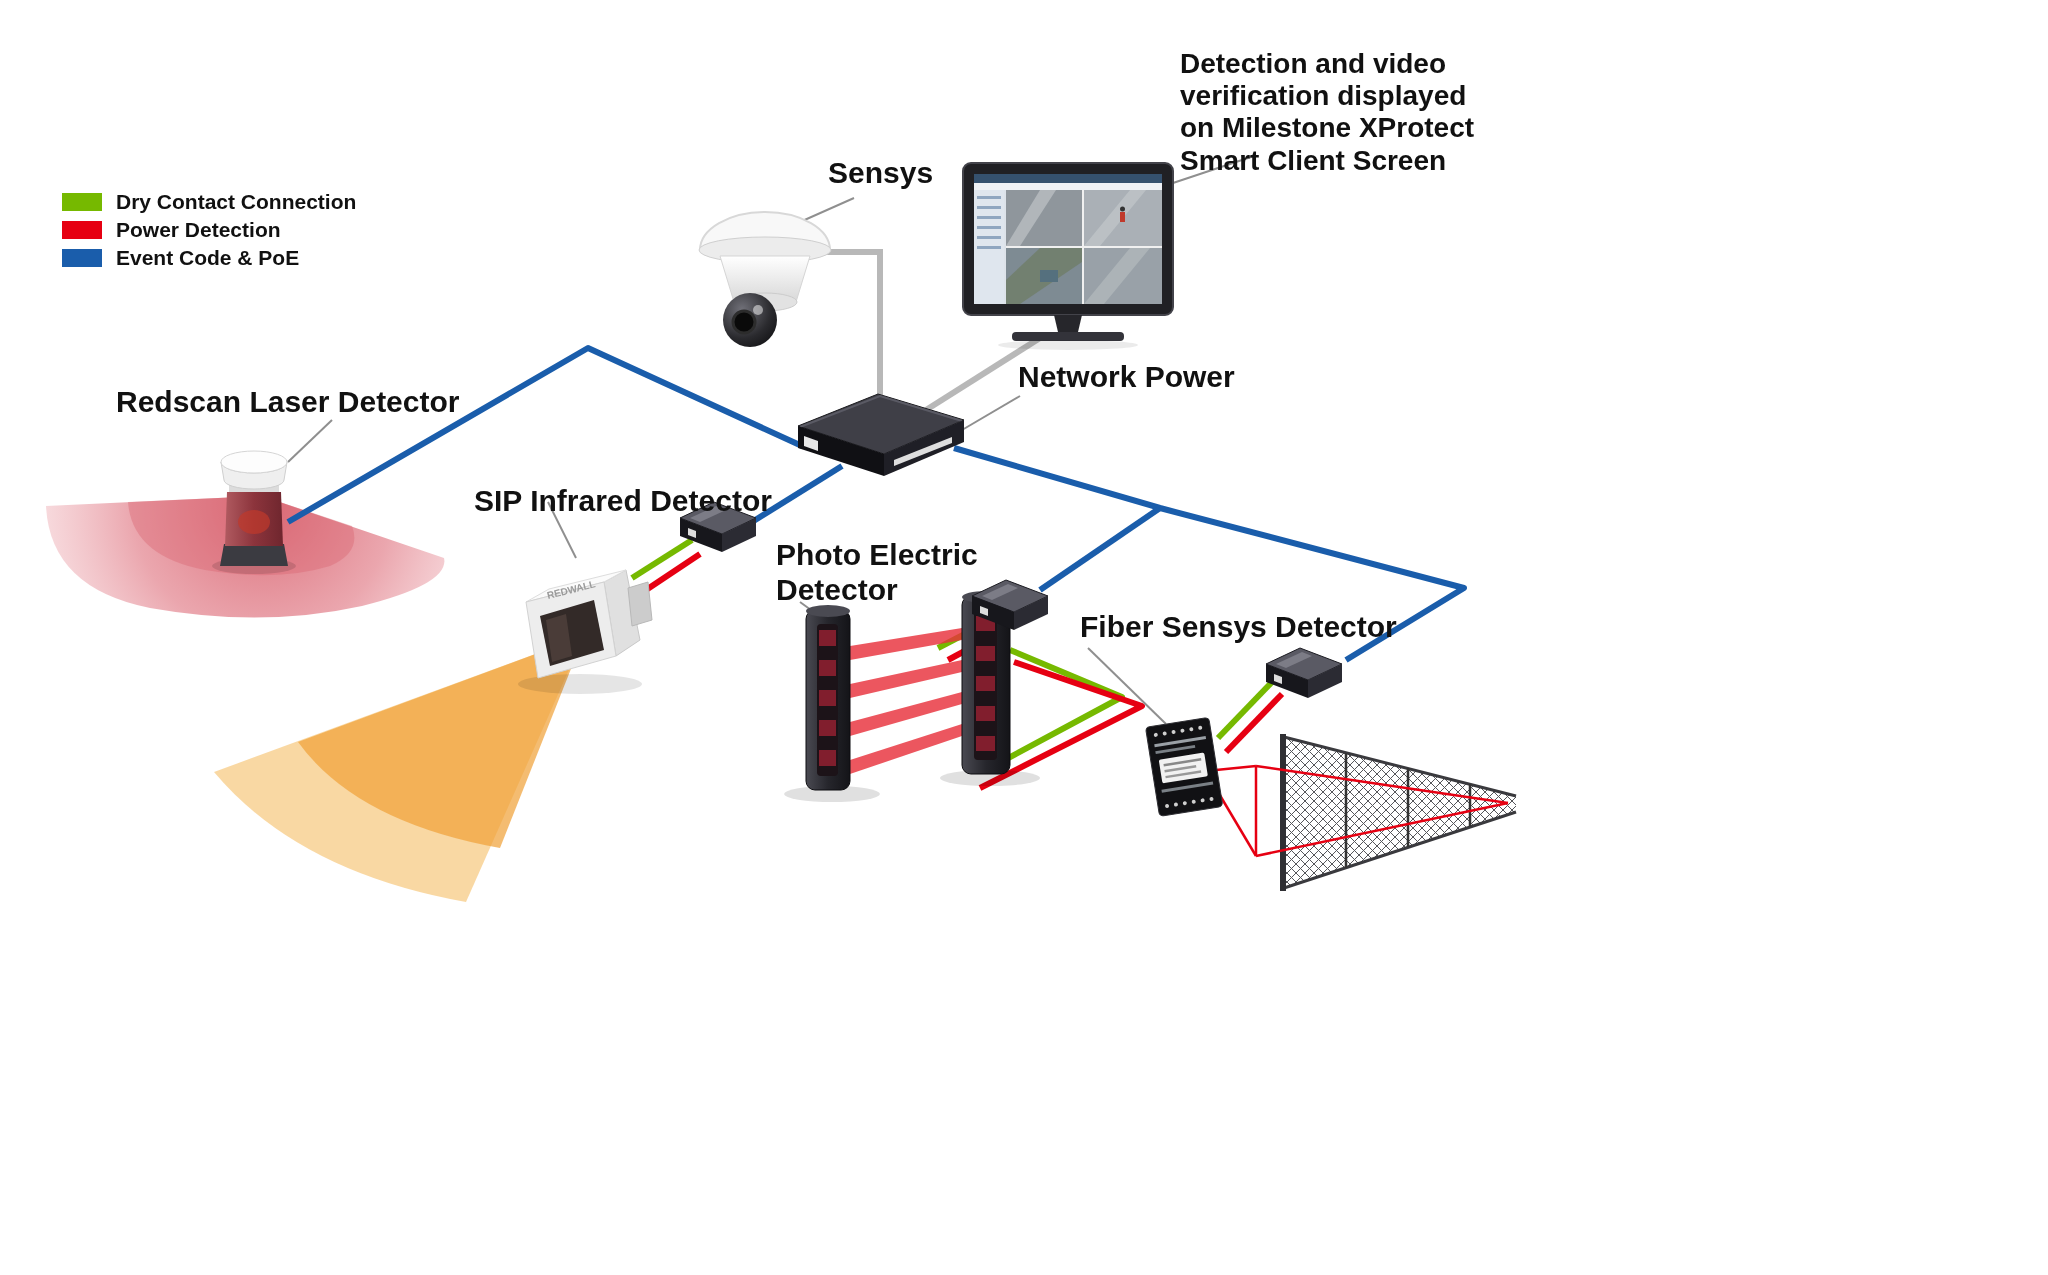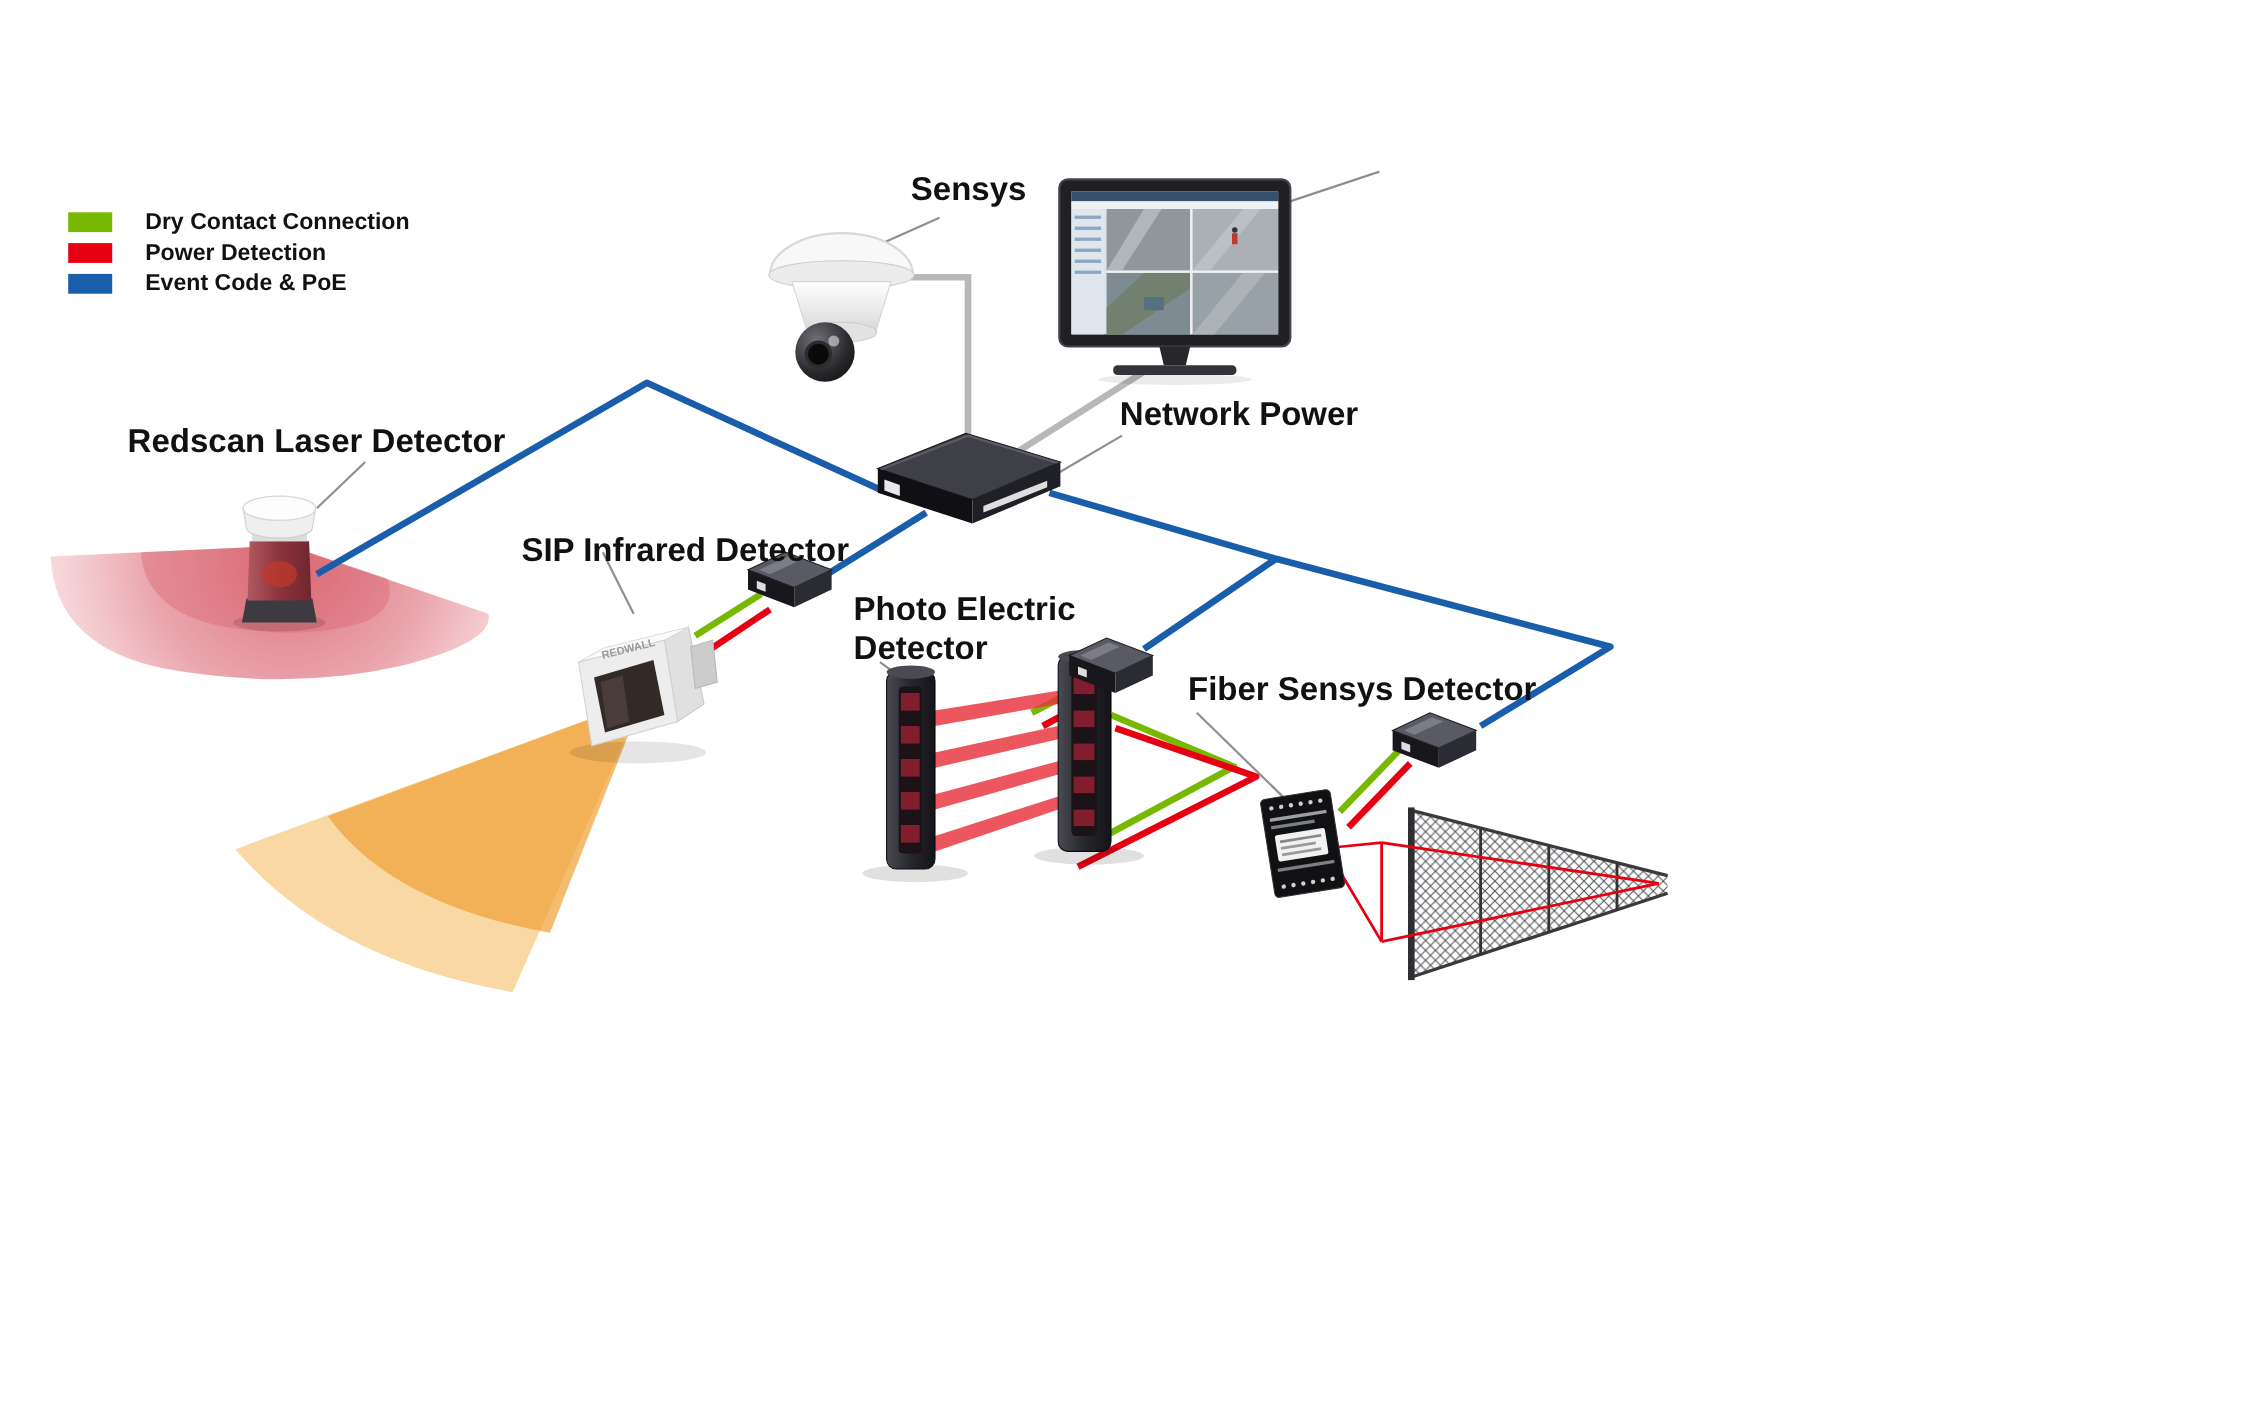--- a/index.html
+++ b/index.html
@@ -2,21 +2,21 @@
 <html><head>
 <meta charset="utf-8">
 <style>
   html,body{margin:0;padding:0;background:#fff;}
   .canvas{position:relative;width:2048px;height:1275px;background:#ffffff;overflow:hidden;
           font-family:"Liberation Sans",sans-serif;}
   .canvas svg{position:absolute;left:0;top:0;}
   .lbl{position:absolute;font-weight:700;font-size:30px;color:#111;white-space:pre-line;line-height:1.15;}
   .note{font-size:28px;}
   .legend{position:absolute;left:62px;top:192px;display:flex;flex-direction:column;gap:8px;}
-  .legend-row{display:flex;align-items:center;gap:30px;height:20px;}
+  .legend-row{display:flex;align-items:center;gap:14px;height:20px;}
   .swatch{width:40px;height:18px;display:inline-block;}
   .legend-label{font-weight:700;font-size:21px;color:#111;}
 </style>
 </head>
 <body>
 
 <div class="canvas">
 
 <svg width="2048" height="1275" viewBox="0 0 2048 1275">
   <defs>
@@ -257,20 +257,24 @@
     <span class="swatch" style="background: rgb(230, 0, 18);"></span>
     <span class="legend-label">Power Detection</span>
   </div>
   <div class="legend-row">
     <span class="swatch" style="background: rgb(26, 93, 171);"></span>
     <span class="legend-label">Event Code &amp; PoE</span>
   </div>
 </div>
 
 <div class="lbl" style="left:828px;top:156px;">Sensys</div>
+<div class="lbl note" style="left:1180px;top:48px;">Detection and video
+verification displayed
+on Milestone XProtect
+Smart Client Screen</div>
 <div class="lbl" style="left:1018px;top:360px;">Network Power</div>
 <div class="lbl" style="left:116px;top:385px;">Redscan Laser Detector</div>
 <div class="lbl" style="left:474px;top:464px;margin-top:20px;">SIP Infrared Detector</div>
 <div class="lbl" style="left:1080px;top:610px;">Fiber Sensys Detector</div>
 <div class="lbl" style="left:776px;top:538px;">Photo Electric
 Detector</div>
 
 </div>
 
 </body></html>

